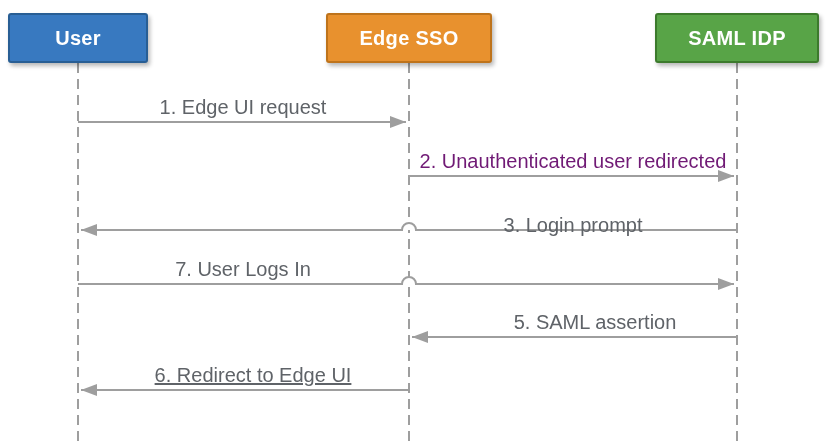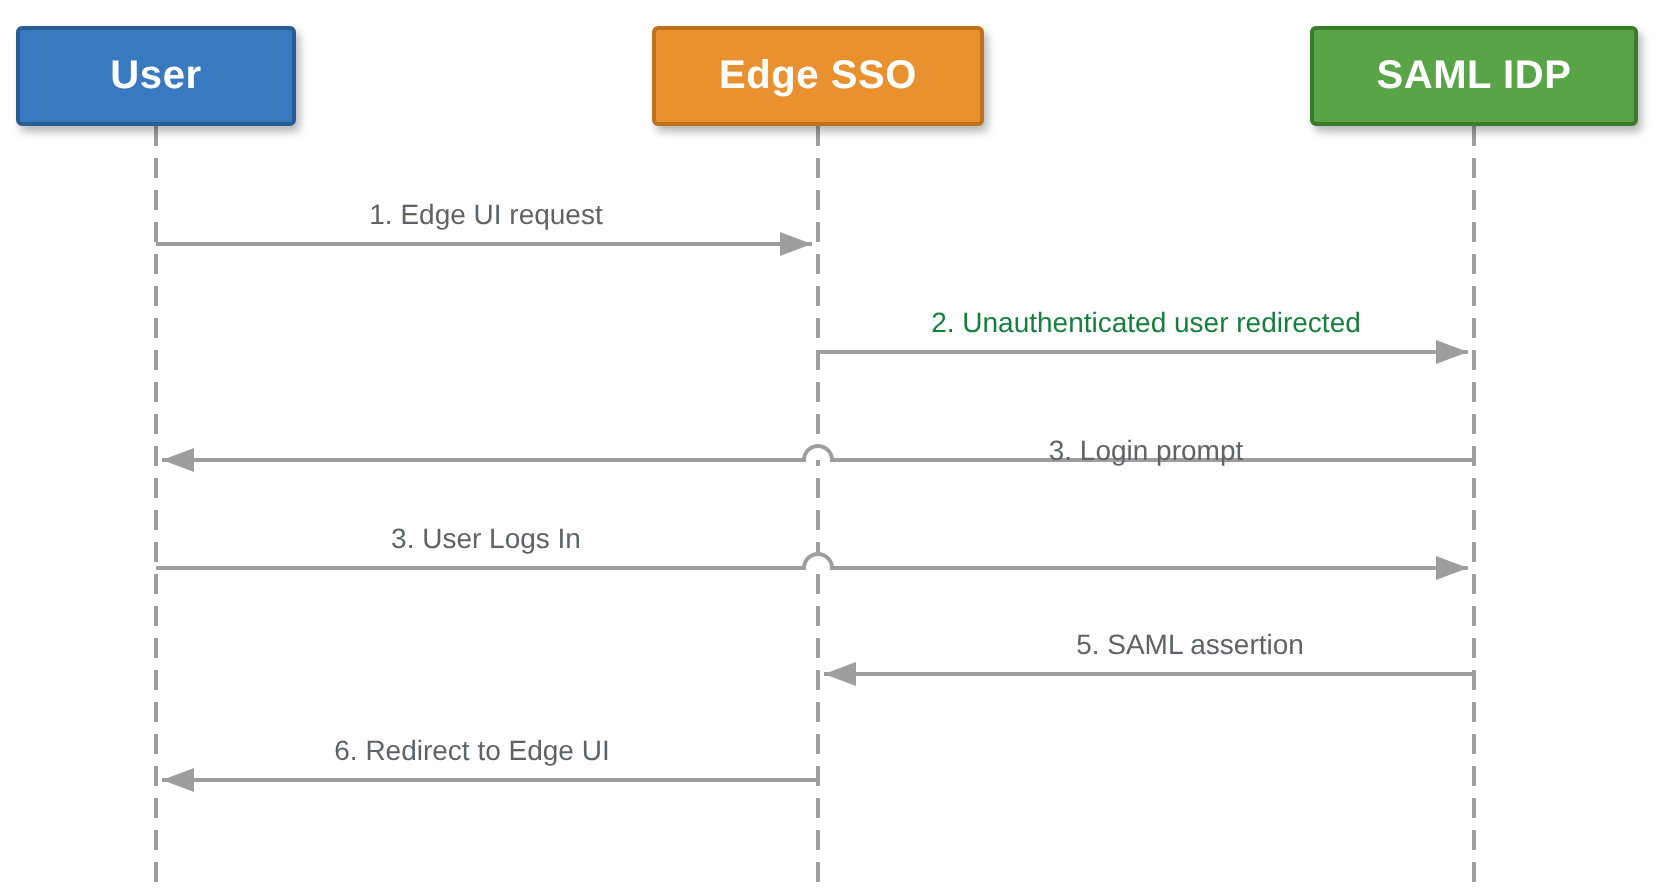--- a/index.html
+++ b/index.html
@@ -24,21 +24,21 @@
     letter-spacing:0.3px;
     box-shadow:2px 3px 4px rgba(0,0,0,0.28);
   }
   .actor-box-user{left:8px;width:140px;}
   .actor-box-edge-sso{left:326px;width:166px;}
   .actor-box-saml-idp{left:655px;width:164px;}
   .msg-label{
     position:absolute;
     transform:translateX(-50%);
     white-space:nowrap;
-    font-size:14px;
+    font-size:20px;
     color:#5F6368;
     line-height:18px;
   }
 </style>
 </head>
 <body>
 
 <div class="stage">
 
   <svg class="diagram-svg" viewBox="0 0 833 444" xmlns="http://www.w3.org/2000/svg">
@@ -64,19 +64,19 @@
     <span>User</span>
   </div>
   <div class="actor-box actor-box-edge-sso" style="background: rgb(232, 145, 46); border-color: rgb(190, 115, 27); color: rgb(255, 255, 255);">
     <span>Edge SSO</span>
   </div>
   <div class="actor-box actor-box-saml-idp" style="background: rgb(88, 164, 71); border-color: rgb(60, 122, 44); color: rgb(255, 255, 255);">
     <span>SAML IDP</span>
   </div>
 
   <div class="msg-label" style="left: 243px; top: 98px; color: rgb(95, 99, 104);">1. Edge UI request</div>
-  <div class="msg-label" style="left: 573px; top: 152px; color: #15803d;">2. Unauthenticated user redirected</div>
+  <div class="msg-label" style="left: 573px; top: 152px; color: #701a75;">2. Unauthenticated user redirected</div>
   <div class="msg-label" style="left: 573px; top: 216px; color: rgb(95, 99, 104);">3. Login prompt</div>
-  <div class="msg-label" style="left: 243px; top: 260px; color: rgb(95, 99, 104);">3. User Logs In</div>
+  <div class="msg-label" style="left: 243px; top: 260px; color: rgb(95, 99, 104);">7. User Logs In</div>
   <div class="msg-label" style="left: 595px; top: 313px; color: rgb(95, 99, 104);">5. SAML assertion</div>
-  <div class="msg-label" style="left: 236px; top: 366px; color: rgb(95, 99, 104);">6. Redirect to Edge UI</div>
+  <div class="msg-label" style="left: 253px; top: 366px; color: rgb(95, 99, 104); text-decoration: underline;">6. Redirect to Edge UI</div>
 
 </div>
 
 </body></html>

